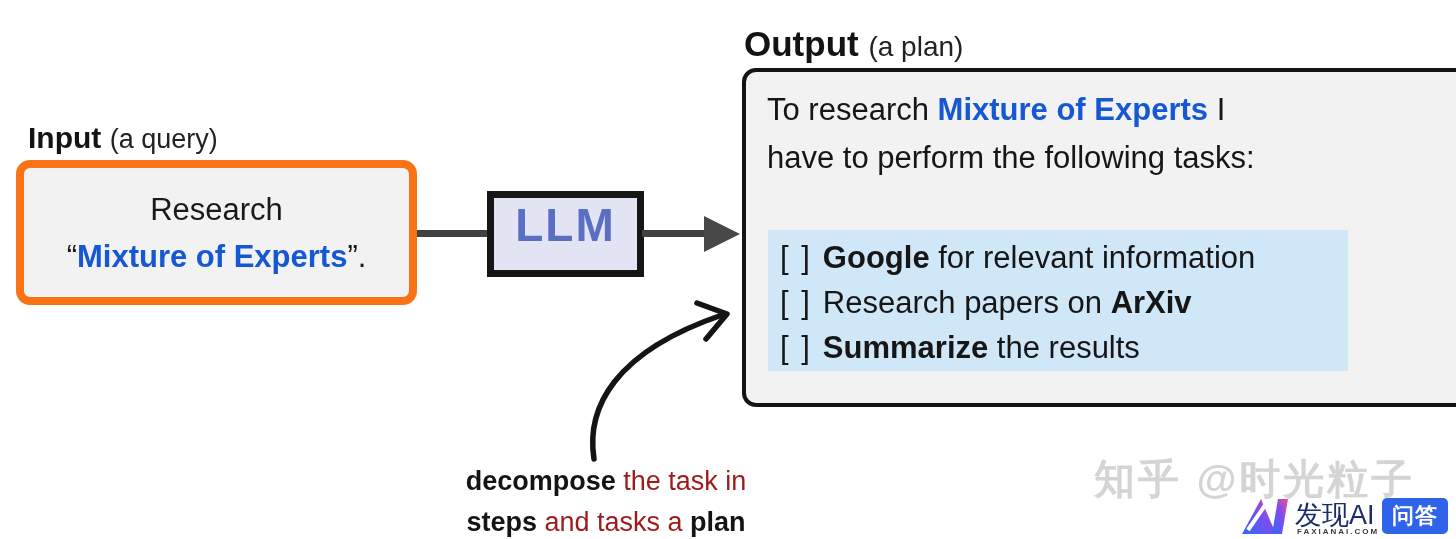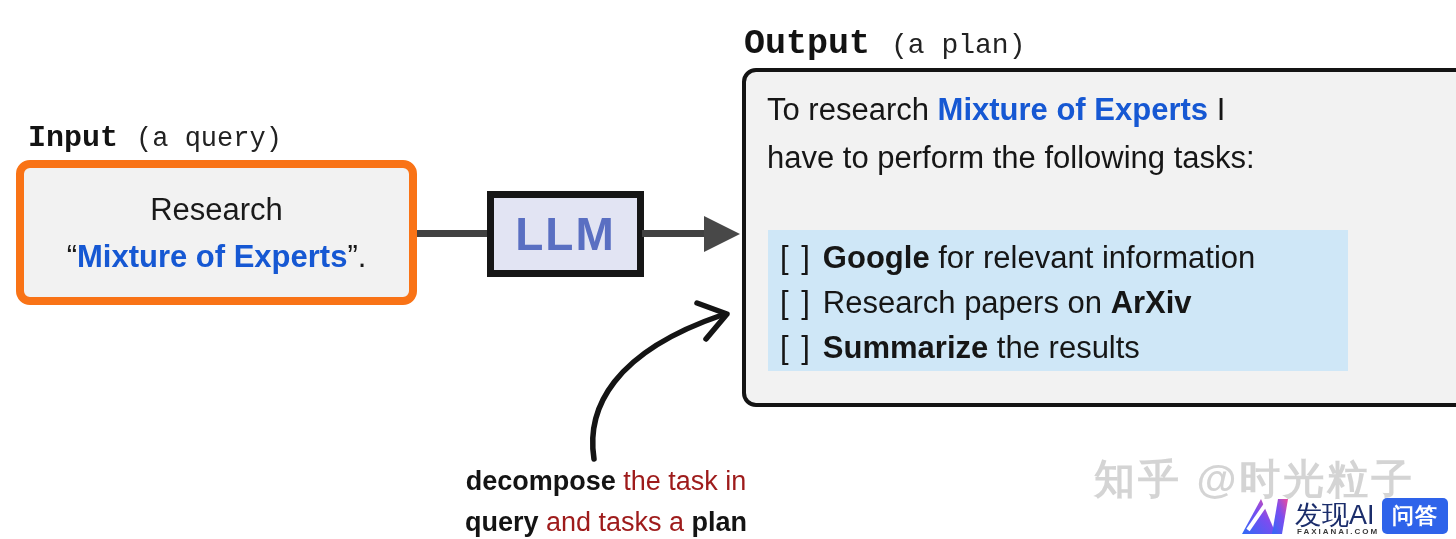--- a/index.html
+++ b/index.html
@@ -3,21 +3,21 @@
 <meta charset="utf-8">
 <style>
   html,body{margin:0;padding:0;}
   body{
     width:1456px;height:539px;background:#ffffff;position:relative;overflow:hidden;
     font-family:"Liberation Sans", sans-serif;color:#161616;
   }
   .abs{position:absolute;}
 
   
-  .box-label{white-space:nowrap;color:#131313;font-family:Liberation Mono, monospace;}
+  .box-label{white-space:nowrap;color:#131313;}
   .box-label .lbl-bold{font-weight:700;}
   .box-label .lbl-note{font-weight:400;color:#222;}
   #input-label{left:28px;top:121px;font-size:30px;}
   #input-label .lbl-note{font-size:27px;}
   #output-label{left:744px;top:24px;font-size:35px;}
   #output-label .lbl-note{font-size:28px;}
 
   
   #input-box{
     left:16px;top:160px;width:401px;height:145px;box-sizing:border-box;
@@ -31,21 +31,21 @@
   .conn{background:#414141;height:7px;}
   #conn-1{left:417px;top:230px;width:72px;}
   #conn-2{left:642px;top:230px;width:64px;}
   #arrow-head{
     left:704px;top:216px;width:0;height:0;
     border-left:36px solid #484848;border-top:18px solid transparent;border-bottom:18px solid transparent;
   }
   #llm-box{
     left:487px;top:191px;width:157px;height:86px;box-sizing:border-box;
     background:#e2e4f3;border:7px solid #161616;
-    display:flex;align-items:center;justify-content:center;
+    display:flex;align-items:flex-start;justify-content:center;
     font-size:46px;font-weight:700;color:#5a6fc2;letter-spacing:2px;
   }
 
   
   #output-box{
     left:742px;top:68px;width:800px;height:339px;box-sizing:border-box;
     background:#f2f2f2;border:4px solid #141414;border-radius:14px;
   }
   #output-intro{
     position:absolute;left:21px;top:14px;width:650px;
@@ -134,21 +134,21 @@
 <svg class="abs" id="curve-svg" width="1456" height="539" viewBox="0 0 1456 539">
   <path d="M594 459 C586 408 614 352 722 315" fill="none" stroke="#141414" stroke-width="5.5" stroke-linecap="round"></path>
   <path d="M697 303 L727 314 L706 339" fill="none" stroke="#141414" stroke-width="5.5" stroke-linecap="round" stroke-linejoin="round"></path>
 </svg>
 
 <div class="abs" id="annotation">
   <div>
     <span class="ab">decompose</span><span> the task in</span>
   </div>
   <div>
-    <span class="ab">query</span><span> and tasks a </span><span class="ab">plan</span>
+    <span class="ab">steps</span><span> and tasks a </span><span class="ab">plan</span>
   </div>
 </div>
 
 <div class="abs" id="watermark">知乎 @时光粒子</div>
 
 <svg class="abs" id="brand-icon" width="50" height="40" viewBox="0 0 50 40">
   <defs>
     <linearGradient id="bg1" x1="0" y1="1" x2="1" y2="0">
       <stop offset="0" stop-color="#2f6bf6"></stop>
       <stop offset="0.55" stop-color="#7a4df0"></stop>

